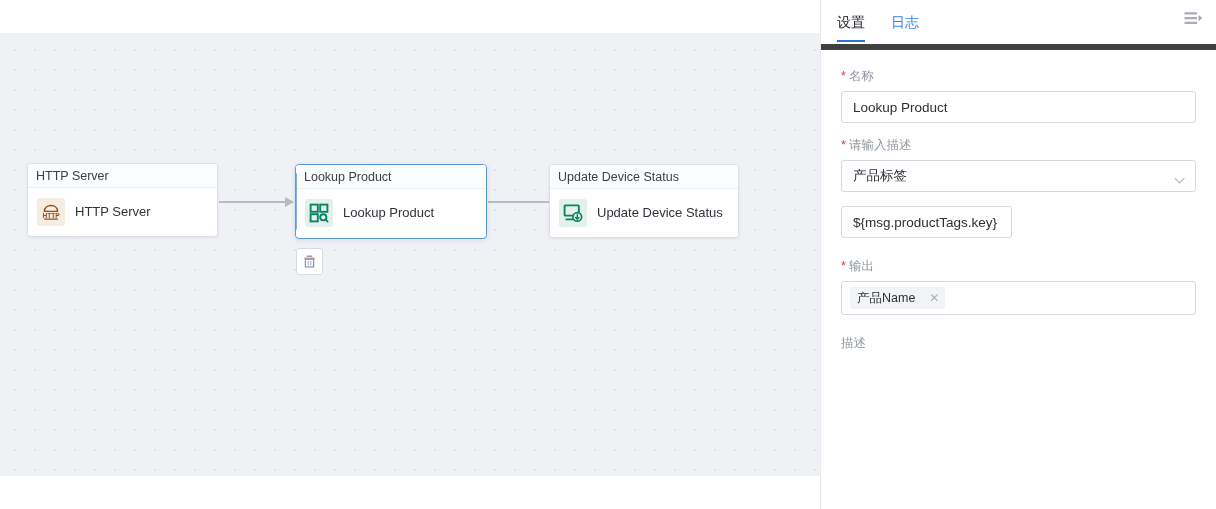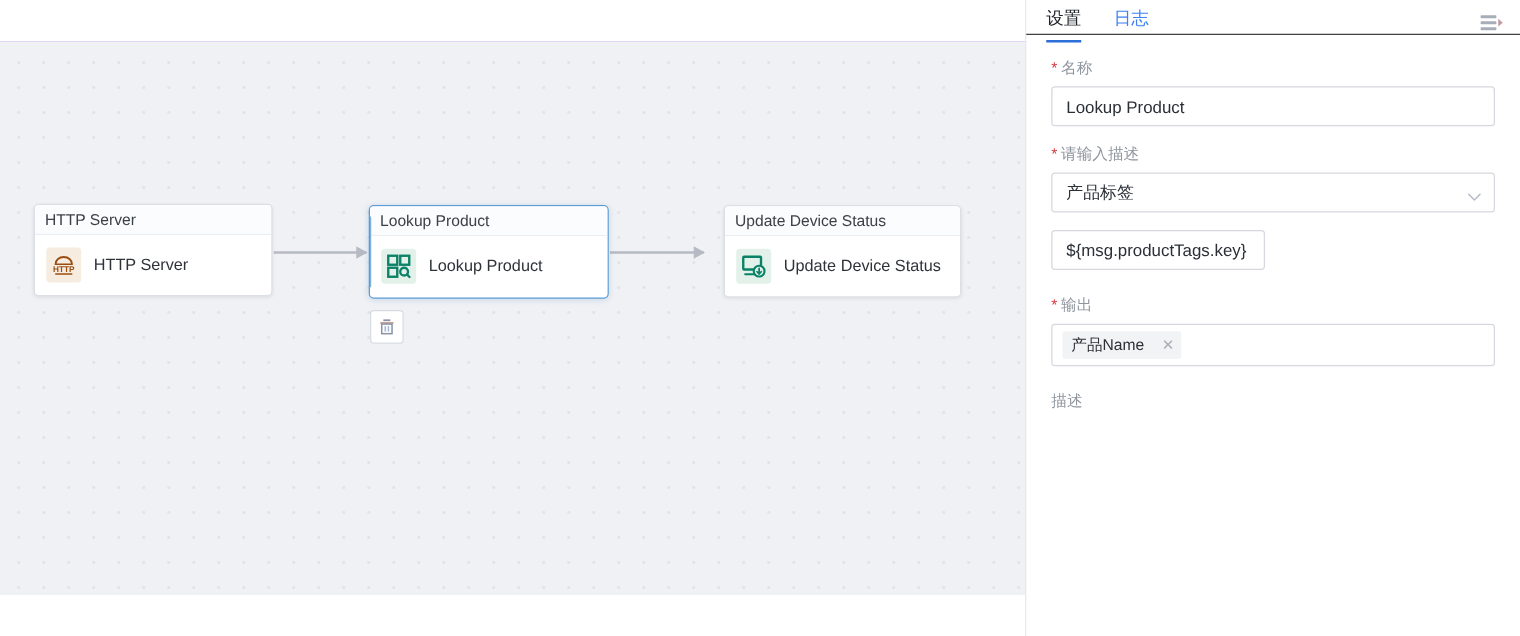--- a/index.html
+++ b/index.html
@@ -17,21 +17,21 @@
     width: 1216px;
     height: 509px;
     display: flex;
   }
 
   
   .canvas-wrap {
     position: relative;
     width: 820px;
     height: 509px;
-    background: #8b5cf6;
+    background: #ec4899;
     flex: 0 0 820px;
     overflow: hidden;
     padding-left: 24px;
   }
   .canvas {
     position: absolute;
     left: 0;
     top: 33px;
     width: 820px;
     height: 443px;
@@ -142,22 +142,22 @@
   .panel {
     position: relative;
     flex: 1 1 auto;
     width: 396px;
     height: 509px;
     background: #ffffff;
     border-left: 1px solid #e6e8ec;
   }
   .panel-tabs {
     position: relative;
-    height: 28px;
-    border-bottom: 1px solid #404040;
+    height: 50px;
+    border-bottom: 6px solid #404040;
     display: flex;
     align-items: center;
     padding: 0 16px;
     gap: 26px;
   }
   .tab {
     position: relative;
     font-size: 14px;
     color: #3b82f6;
     height: 38px;
@@ -331,21 +331,21 @@
     <div class="trash-btn" style="left:296px; top:248px;">
       <svg width="15" height="15" viewBox="0 0 16 16" aria-hidden="true">
         <rect x="5" y="1.6" width="6" height="1.5" fill="#8b93a6"></rect>
         <rect x="2.3" y="3.8" width="11.4" height="1.6" fill="#c8a39a"></rect>
         <rect x="3.6" y="5.6" width="8.8" height="8.2" fill="none" stroke="#8b93a6" stroke-width="1.3"></rect>
         <rect x="6.0" y="7.4" width="1.3" height="4.6" fill="#9fb4d6"></rect>
         <rect x="8.7" y="7.4" width="1.3" height="4.6" fill="#9fb4d6"></rect>
       </svg>
     </div>
 
-    <div class="node" style="left:579px; top:164px; width:190px; height:74px;">
+    <div class="node" style="left:549px; top:164px; width:190px; height:74px;">
       <div class="node-header">Update Device Status</div>
       <div class="node-body">
         <div class="node-icon icon-green">
           <svg width="22" height="22" viewBox="0 0 22 22" aria-hidden="true">
             <rect x="2.6" y="3.4" width="14.2" height="10.2" rx="0.6" fill="none" stroke="#0a8267" stroke-width="1.9"></rect>
             <path d="M4.2 17.4 L14.4 17.4" stroke="#0a8267" stroke-width="1.7" stroke-linecap="round"></path>
             <circle cx="15.3" cy="14.9" r="4.3" fill="#e3f1ea" stroke="#0a8267" stroke-width="1.7"></circle>
             <path d="M15.3 12.6 L15.3 17.2 M13.6 15.4 L15.3 17.2 L17.0 15.4" fill="none" stroke="#0a8267" stroke-width="1.4" stroke-linecap="round" stroke-linejoin="round"></path>
           </svg>
         </div>

